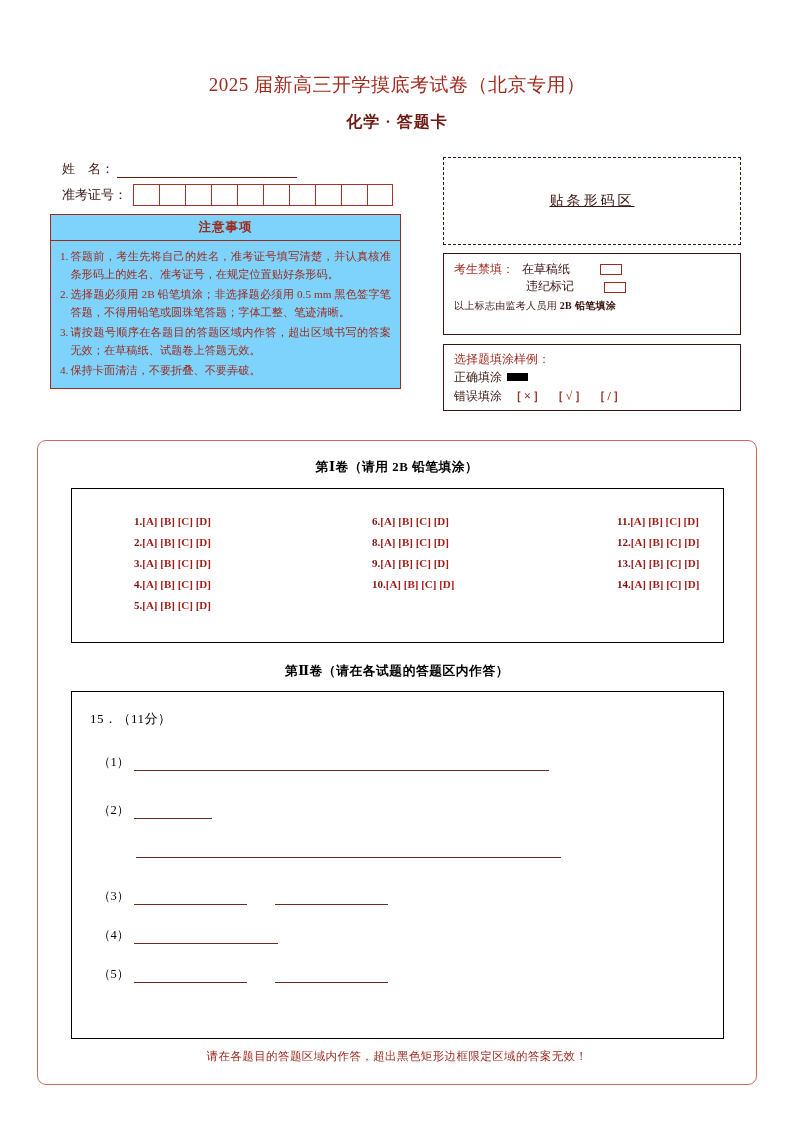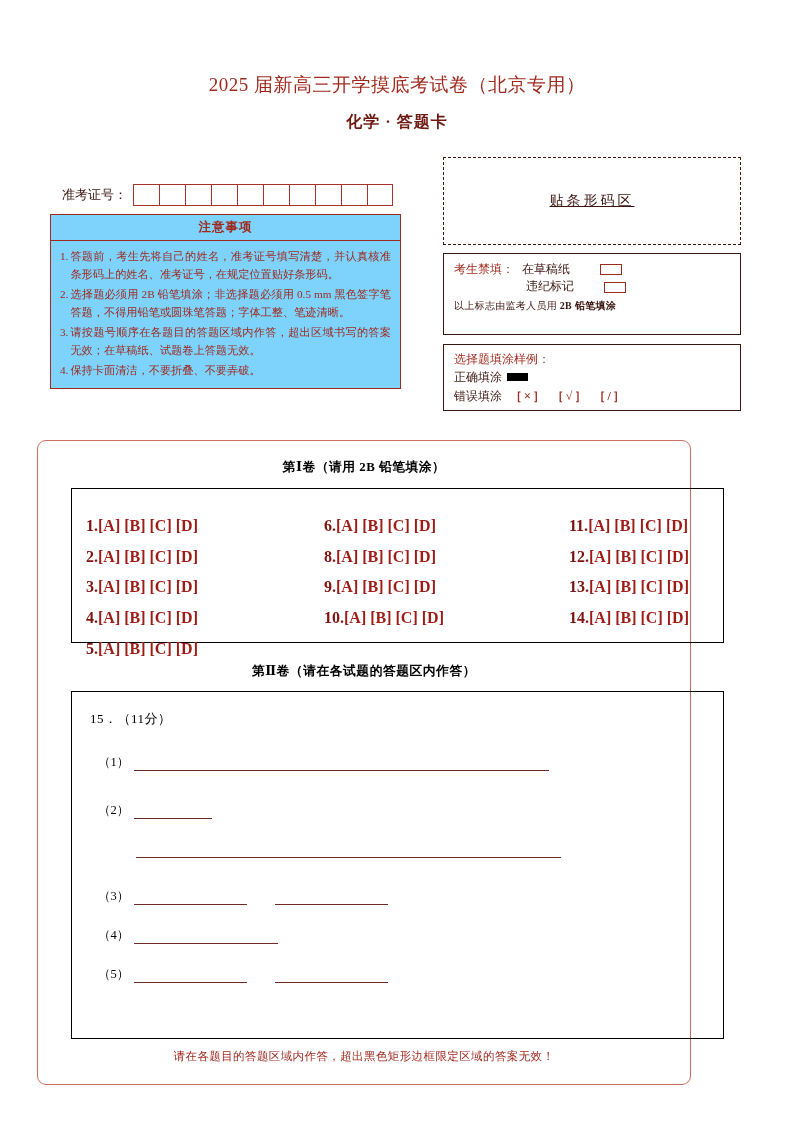--- a/index.html
+++ b/index.html
@@ -221,21 +221,21 @@
     margin-left: 8px;
     letter-spacing: 2px;
     font-size: 12px;
   }
 
   
   .red-frame {
     position: absolute;
     left: 37px;
     top: 440px;
-    width: 654px;
+    width: 720px;
     height: 645px;
     border: 1.2px solid #c96d60;
     border-radius: 9px;
     box-sizing: border-box;
     background: #fff;
   }
 
   .section-head {
     position: absolute;
     width: 100%;
@@ -260,26 +260,27 @@
   .bubble-cols {
     display: flex;
     padding: 22px 0 0 14px;
   }
   .bubble-col {
     flex: 0 0 auto;
   }
   .bubble-col.c1 { width: 238px; }
   .bubble-col.c2 { width: 245px; }
   .bubble-row {
-    font-size: 16px;
+    font-size: 11px;
     font-weight: bold;
     color: #9e1b16;
     line-height: 1.92;
     white-space: nowrap;
     font-family: "Liberation Serif", serif;
+    margin-left: 48px;
   }
   .bubble-row .qn { color: #7d1410; }
 
   .sec2-box {
     position: absolute;
     left: 33px;
     top: 250px;
     width: 653px;
     height: 348px;
     border: 1.3px solid #000;
@@ -323,20 +324,24 @@
   }
 </style>
 </head>
 <body>
 
 <div class="page">
 
   <div class="main-title">2025 届新高三开学摸底考试卷（北京专用）</div>
   <div class="sub-title">化学 · 答题卡</div>
 
+  <div class="name-row">
+    <span class="name-label">姓    名：</span>
+    <span class="name-line"></span>
+  </div>
 
   <div class="id-row">
     <span class="name-label">准考证号：</span>
     <span class="id-boxes">
       <span class="id-box"></span>
       <span class="id-box"></span>
       <span class="id-box"></span>
       <span class="id-box"></span>
       <span class="id-box"></span>
       <span class="id-box"></span>

